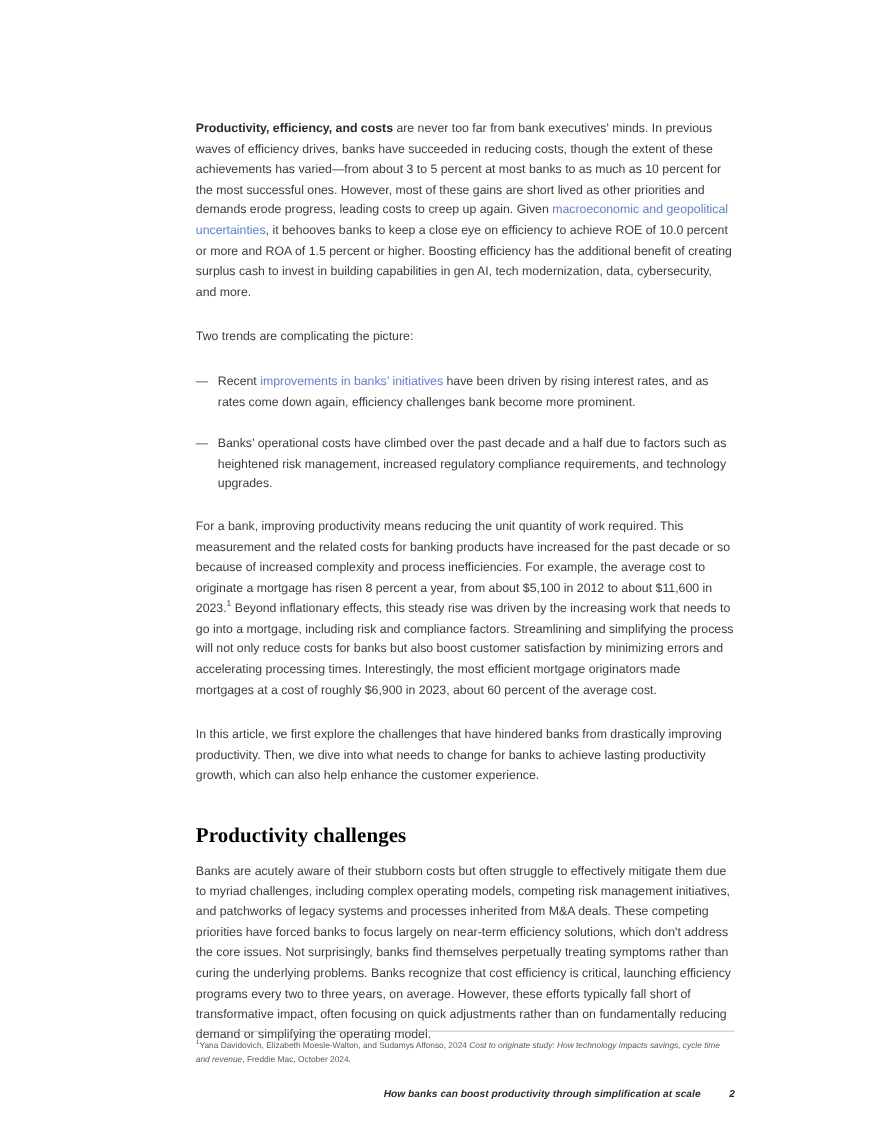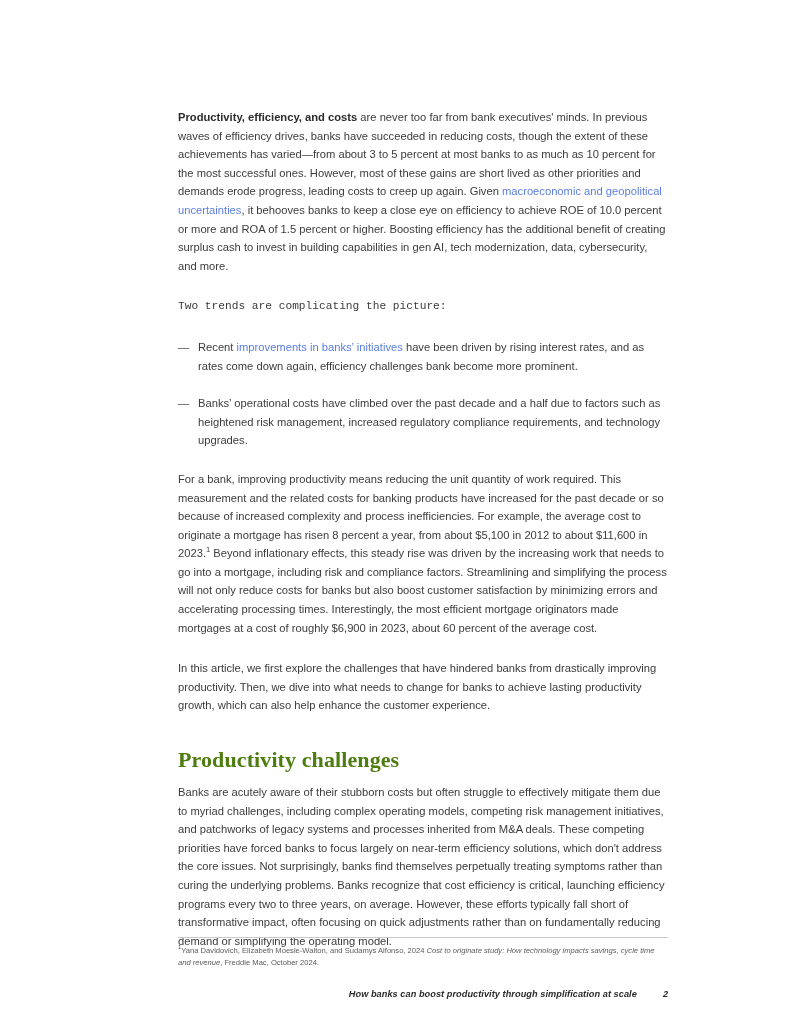--- a/index.html
+++ b/index.html
@@ -38,21 +38,21 @@
   p.body-par:last-child { margin-bottom: 16px; }
   .lead-strong {
     font-weight: bold;
     color: #2b2b2b;
   }
   a.doc-link, .doc-link {
     color: #5b7ee0;
     text-decoration: none;
   }
   .intro-par { margin-bottom: 23px; }
-  .trend-intro { margin-bottom: 18px; font-family: Liberation Mono, monospace; }
+  .trend-intro { margin-bottom: 18px; }
   ul.trend-list {
     list-style: none;
     margin: 0 0 20px 0;
     padding: 0;
   }
   ul.trend-list li {
     position: relative;
     padding-left: 20px;
     margin-bottom: 19px;
     font-size: 11.2px;
@@ -62,23 +62,23 @@
   ul.trend-list li:last-child { margin-bottom: 0; }
   ul.trend-list li .dash {
     position: absolute;
     left: 0;
     top: 0;
     color: #4a4a4a;
   }
   h2.section-heading {
     font-family: "Liberation Serif", serif;
     font-weight: bold;
-    font-size: 22px;
+    font-size: 19px;
     line-height: 22px;
-    color: #4d7c0f;
+    color: #000000;
     margin: 34px 0 12px 0;
     letter-spacing: 0.1px;
   }
   .sup-note {
     font-size: 7.6px;
     vertical-align: super;
     line-height: 0;
   }
   .footnote-area {
     position: absolute;

